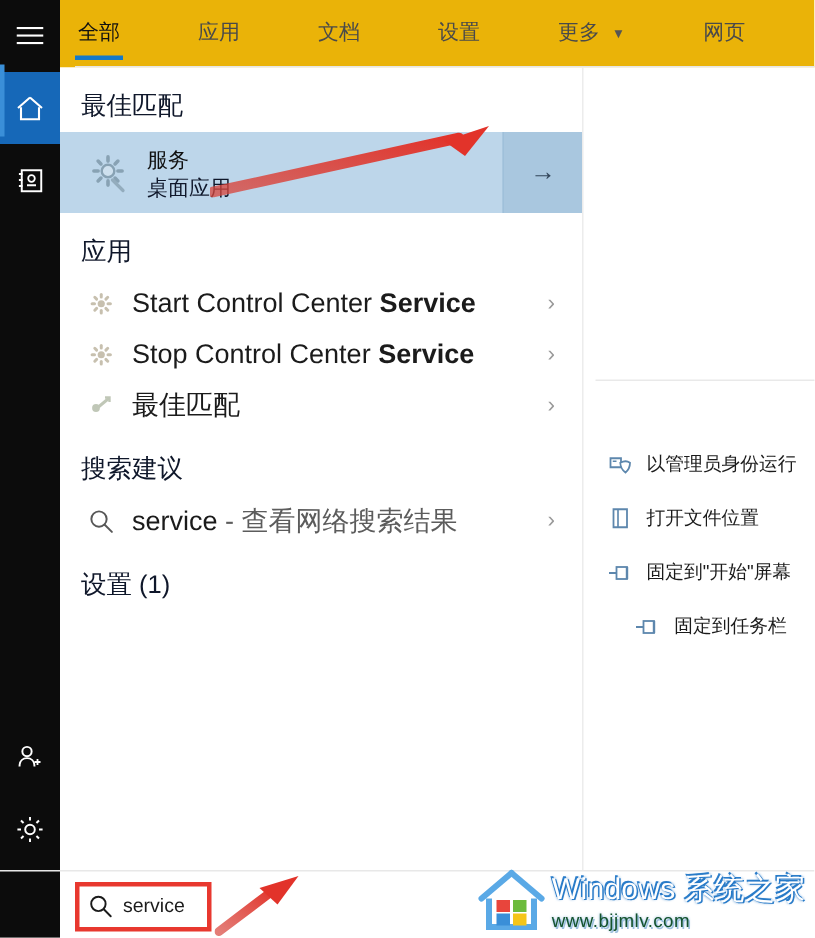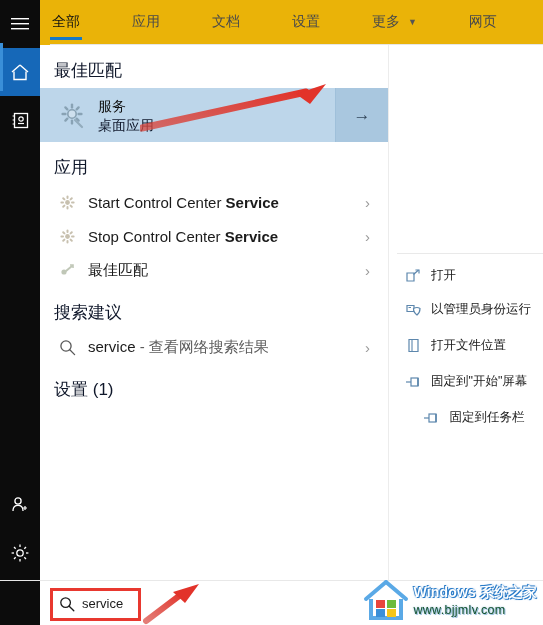--- a/index.html
+++ b/index.html
@@ -87,21 +87,21 @@
     padding-left: 14px;
     cursor: default;
   }
   #results .row .ico {
     width: 26px; height: 24px;
     display: flex; align-items: center; justify-content: center;
     flex: 0 0 26px;
     opacity: .55;
   }
   #results .row .label {
-    font-size: 15px;
+    font-size: 18px;
     color: #1b1b1b;
     margin-left: 8px;
     white-space: nowrap;
   }
   #results .row .label b { font-weight: bold; }
   #results .row .label .dim { color: #5c5c5c; }
   #results .row .chev {
     position: absolute; right: 18px; top: 50%;
     transform: translateY(-50%);
     color: #9a9a9a; font-size: 15px;
@@ -199,21 +199,21 @@
   }
 
   
   #watermark {
     position: absolute; right: 6px; bottom: 4px;
     display: flex; align-items: center;
   }
   #wm-logo { width: 46px; height: 42px; flex: 0 0 46px; }
   #wm-text { margin-left: 4px; }
   #wm-line1 {
-    font-size: 14px; font-weight: bold;
+    font-size: 20px; font-weight: normal;
     color: #ffffff;
     text-shadow: 0 0 2px #1b6fc0, 1px 1px 0 #2d7fcb, -1px -1px 0 #2d7fcb;
     letter-spacing: .2px;
   }
   #wm-line1 .cn { color: #ffffff; }
   #wm-line2 {
     font-size: 12.5px; color: #14532d;
     text-shadow: 0 0 2px #8ab4d8, 1px 1px 0 #9dc1de;
     margin-top: 1px; letter-spacing: .3px;
   }
@@ -425,30 +425,20 @@
       <span class="label"><span>service</span><span class="dim"> - </span><span class="dim">查看网络搜索结果</span></span>
       <span class="chev">›</span>
     </div>
 
     <div class="section-head">设置 (1)</div>
   </div>
 
   <div id="details">
     <div id="details-divider"></div>
 
-    <div class="action" style="position:absolute; top:216px; left:0; right:0;">
-      <span class="aico">
-        <svg width="14" height="14" viewBox="0 0 14 14">
-          <path d="M1 4 H8 V12 H1 Z" stroke="#5d87ad" stroke-width="1.2" fill="none"></path>
-          <path d="M7.5 5.5 L12.5 1" stroke="#5d87ad" stroke-width="1.2"></path>
-          <path d="M9.4 1 H13 V4.5" stroke="#5d87ad" stroke-width="1.2" fill="none"></path>
-        </svg>
-      </span>
-      <span class="alabel">打开</span>
-    </div>
 
     <div class="action" style="position:absolute; top:250px; left:0; right:0;">
       <span class="aico">
         <svg width="15" height="14" viewBox="0 0 15 14">
           <path d="M1 2.5 H8 V8.5 H1 Z" stroke="#5d87ad" stroke-width="1.2" fill="none"></path>
           <path d="M2.5 4.5 H5" stroke="#5d87ad" stroke-width="1"></path>
           <path d="M7.5 5.5 C7.5 5.5 9.5 4.5 11 4.5 C12.5 4.5 14 5.5 14 5.5 C14 9.5 11 12 11 12 C11 12 7.5 9.5 7.5 5.5 Z" stroke="#5d87ad" stroke-width="1.2" fill="#ffffff"></path>
         </svg>
       </span>
       <span class="alabel">以管理员身份运行</span>

